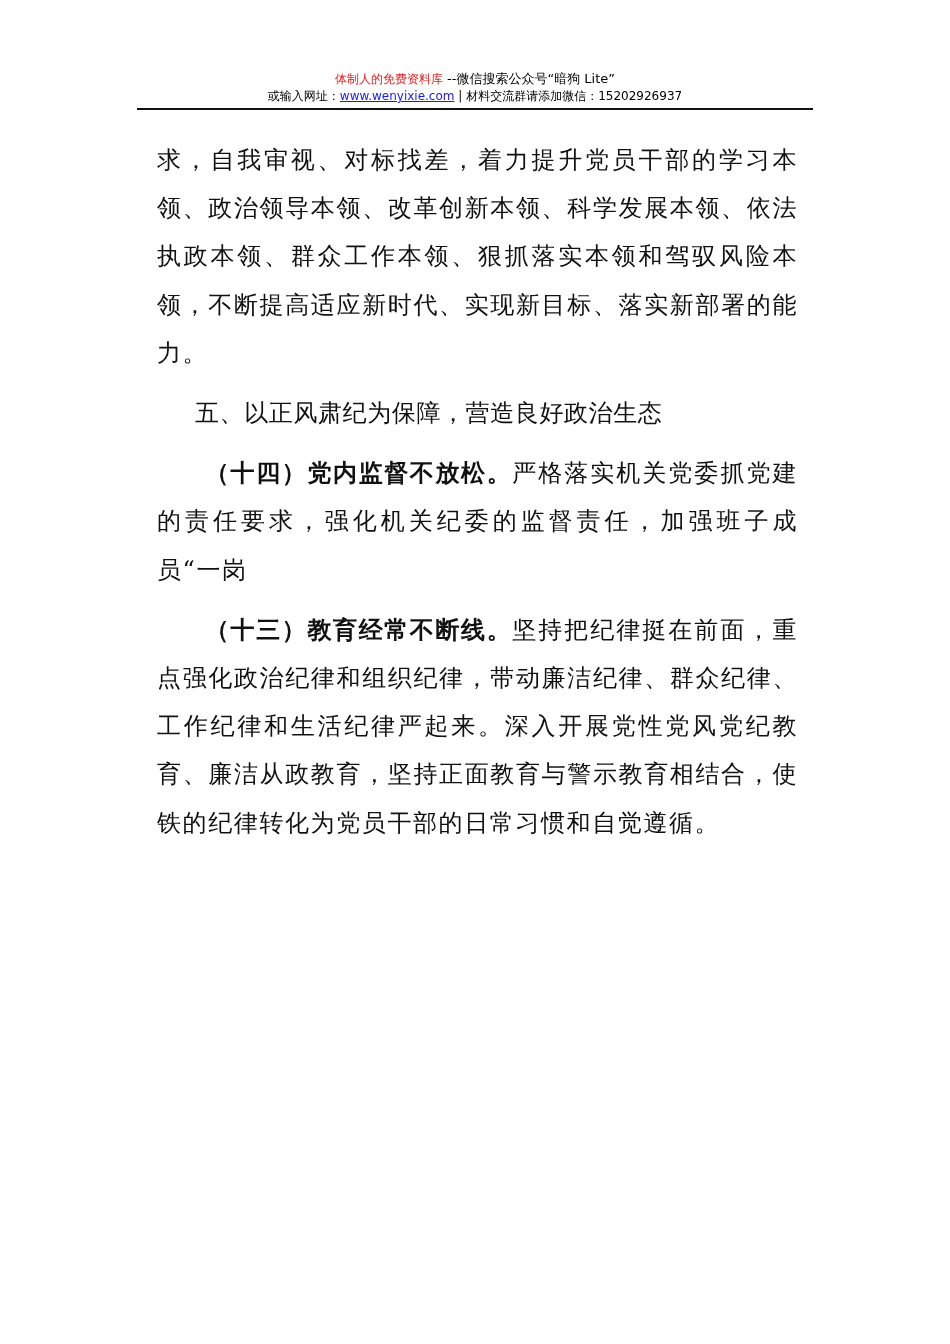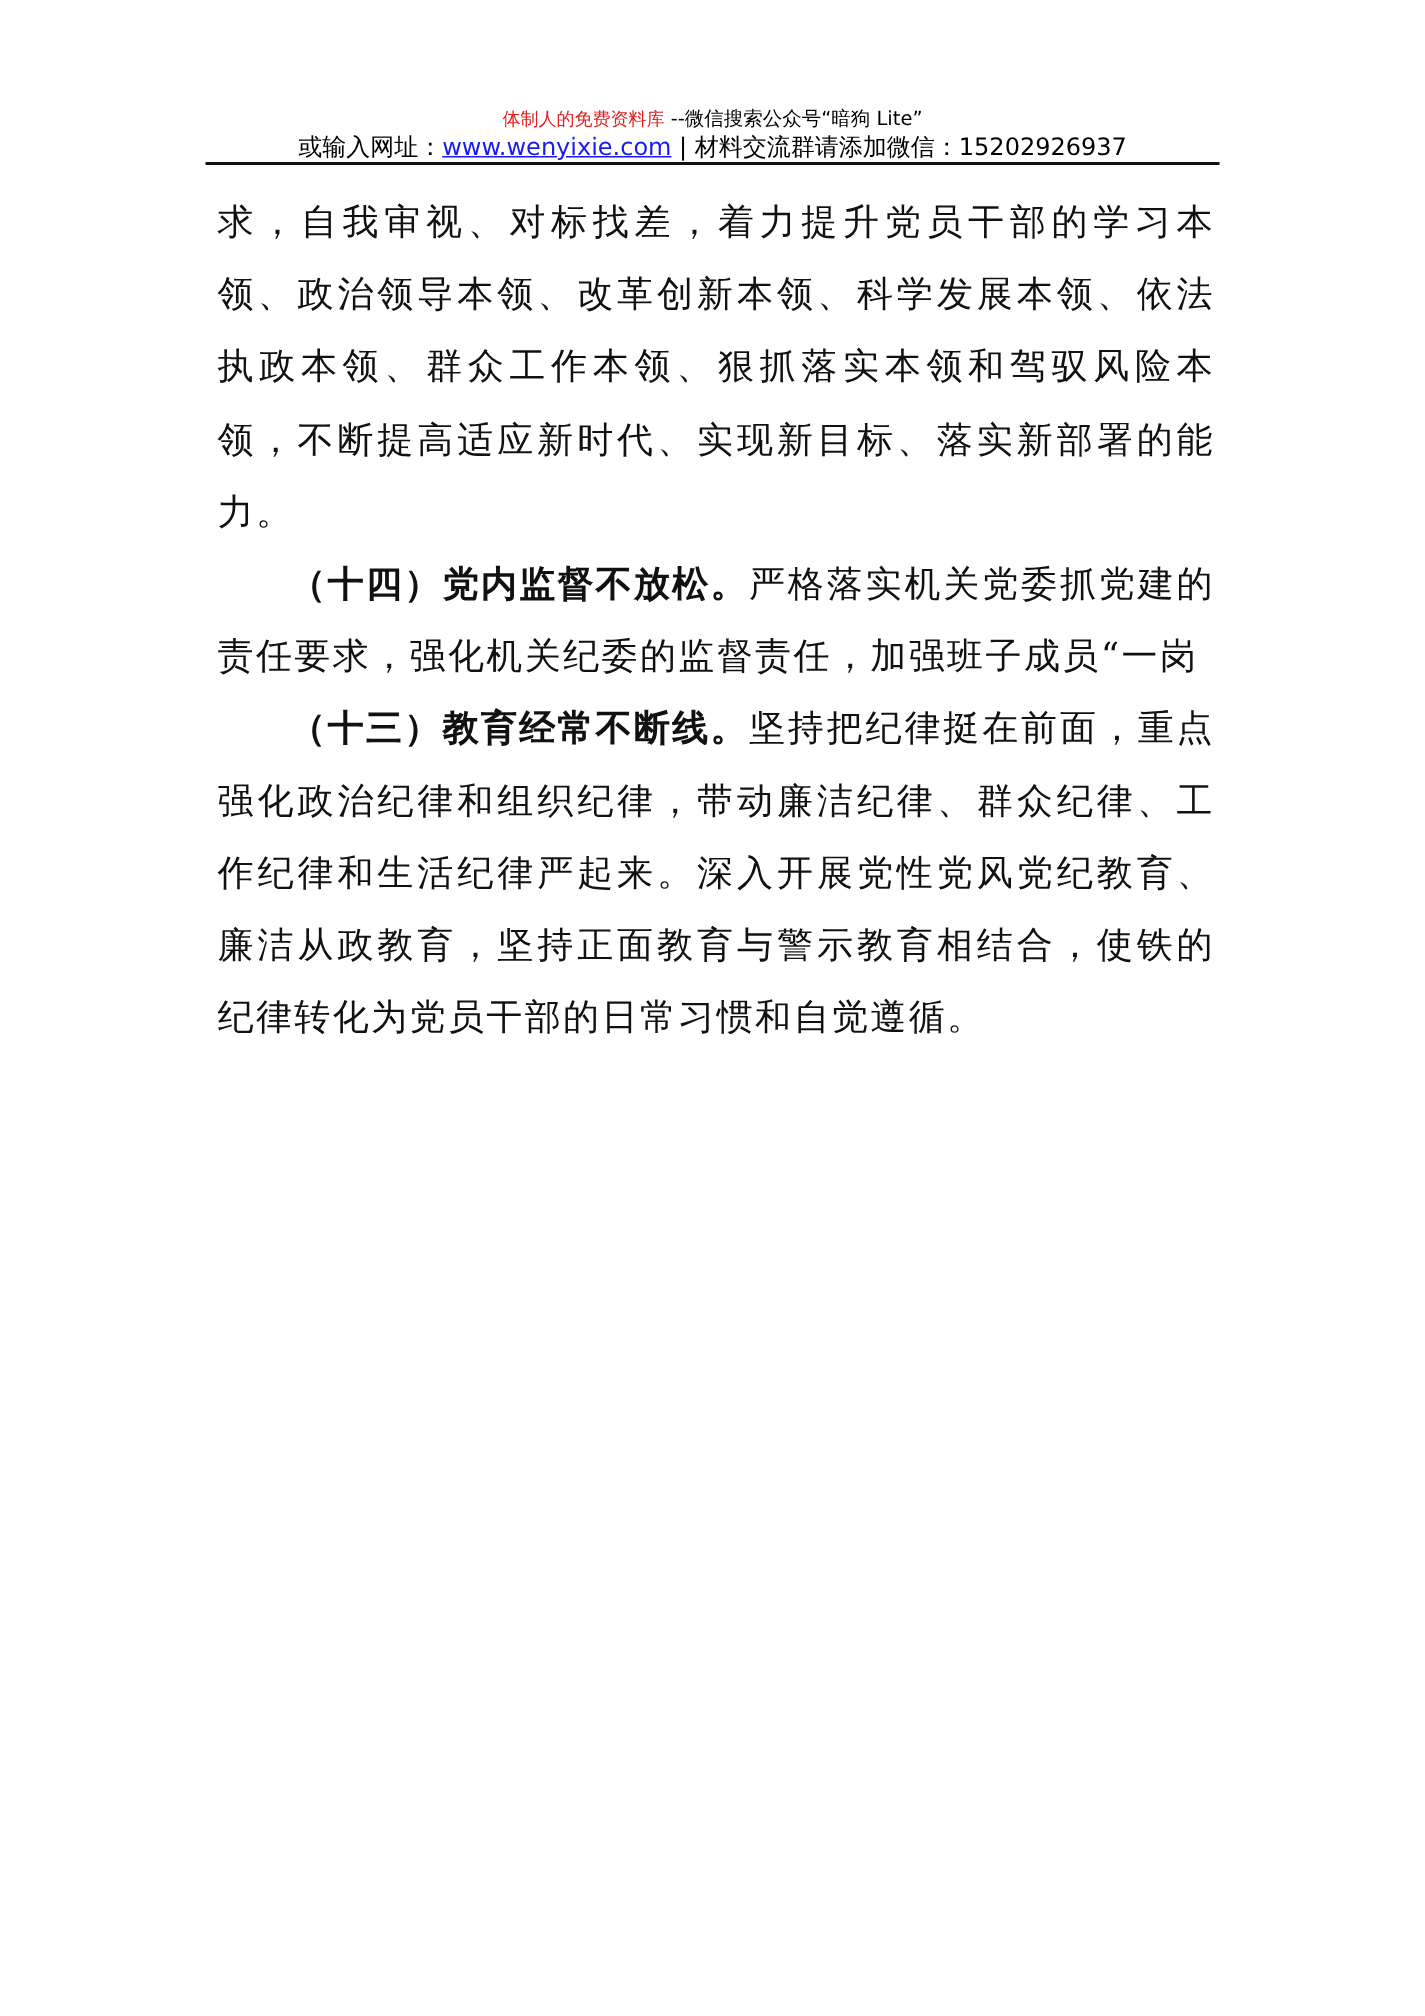--- a/index.html
+++ b/index.html
@@ -1,24 +1,24 @@
 <!DOCTYPE html>
 <html><head>
 <meta charset="utf-8">
 <style>
   html, body { margin: 0; padding: 0; background: #ffffff; }
   body { width: 950px; height: 1344px; position: relative; overflow: hidden; }
   .header { position: absolute; left: 137px; width: 676px; top: 70px; text-align: center; }
   .header-line1 { font-family: "DejaVu Sans", sans-serif; font-size: 13px; line-height: 18px; color: #000; white-space: nowrap; }
   .header-brand { color: #e02020; font-size: 12px; }
-  .header-line2 { font-family: "DejaVu Sans", sans-serif; font-size: 16px; line-height: 17px; color: #000; white-space: nowrap; }
+  .header-line2 { font-family: "DejaVu Sans", sans-serif; font-size: 12px; line-height: 17px; color: #000; white-space: nowrap; }
   .header-link { color: #1a1aee; text-decoration: underline; }
   .header-rule { position: absolute; left: 137px; width: 676px; top: 108px; height: 2px; background: #111; }
   .page-body { position: absolute; left: 145px; width: 665px; top: 124px; }
-  .para { font-family: "DejaVu Serif", serif; font-size: 24px; line-height: 48.2px; color: #111; text-align: justify; text-align-last: left; letter-spacing: 1.6px; margin: 0; }
+  .para { font-family: "DejaVu Serif", serif; font-size: 24px; line-height: 48.2px; color: #111; text-align: justify; text-align-last: left; letter-spacing: 1.6px; margin: 12px; }
   .indent { text-indent: 48px; }
   .bold { font-family: "DejaVu Sans", sans-serif; font-weight: bold; letter-spacing: 1.2px; }
   .heading { font-family: "DejaVu Sans", sans-serif; font-size: 24px; line-height: 48.2px; color: #111; padding-left: 50px; margin: 0; letter-spacing: 0.6px; }
 </style>
 </head>
 <body>
 
 <div class="header">
   <div class="header-line1">
     <span class="header-brand">体制人的免费资料库</span><span> --微信搜索公众号“暗狗 Lite”</span>
@@ -26,18 +26,19 @@
   <div class="header-line2">
     <span>或输入网址：</span><span class="header-link">www.wenyixie.com</span><span> | 材料交流群请添加微信：15202926937</span>
   </div>
 </div>
 <div class="header-rule"></div>
 
 <div class="page-body">
   <p class="para">求，自我审视、对标找差，着力提升党员干部的学习本领、政治领导本领、改革创新本领、科学发展本领、依法执政本领、群众工作本领、狠抓落实本领和驾驭风险本领，不断提高适应新时代、实现新目标、落实新部署的能力。</p>
 
 
+  <p class="heading">五、以正风肃纪为保障，营造良好政治生态</p>
 
 
   <p class="para indent"><span class="bold">（十四）党内监督不放松。</span><span>严格落实机关党委抓党建的责任要求，强化机关纪委的监督责任，加强班子成员“一岗</span></p>
 
   <p class="para indent"><span class="bold">（十三）教育经常不断线。</span><span>坚持把纪律挺在前面，重点强化政治纪律和组织纪律，带动廉洁纪律、群众纪律、工作纪律和生活纪律严起来。深入开展党性党风党纪教育、廉洁从政教育，坚持正面教育与警示教育相结合，使铁的纪律转化为党员干部的日常习惯和自觉遵循。</span></p>
 </div>
 
 </body></html>

